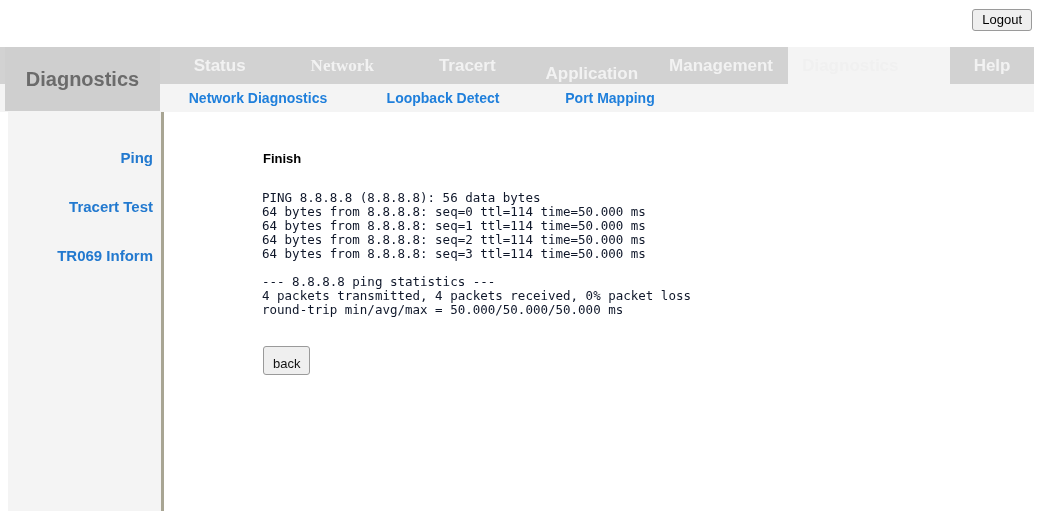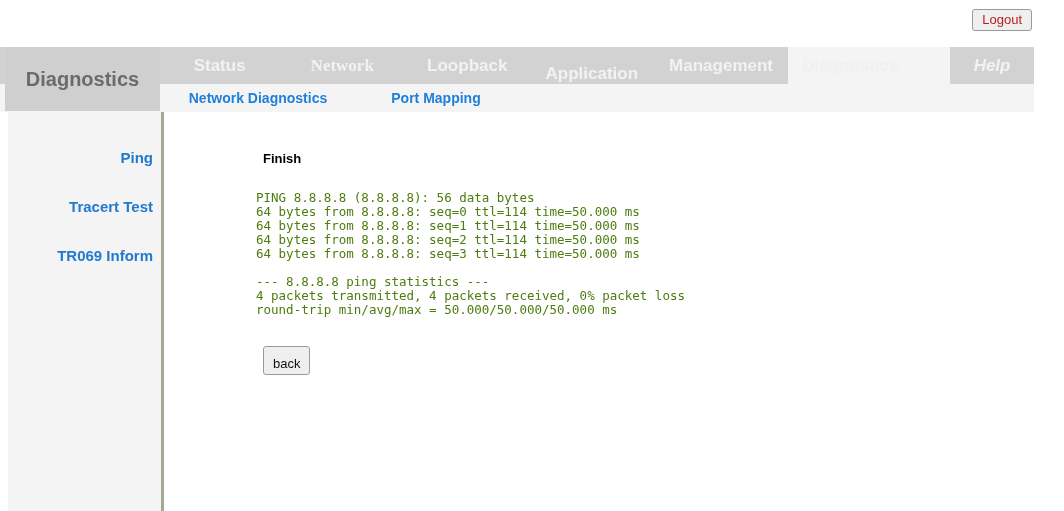--- a/index.html
+++ b/index.html
@@ -24,21 +24,21 @@
     height: 44px;
     background: #ffffff;
   }
   #logout-button {
     position: absolute;
     right: 32px;
     top: 9px;
     font-family: "Liberation Sans", sans-serif;
     font-size: 13px;
     line-height: 13px;
-    color: #b91c1c;
+    color: #000000;
     background: #efefef;
     border: 1px solid #9a9a9a;
     border-radius: 3px;
     padding: 3px 9px 4px 9px;
     cursor: pointer;
   }
 
   
   #navstrip {
     position: absolute;
@@ -90,21 +90,21 @@
     cursor: pointer;
     white-space: nowrap;
   }
   .nav-item.w-status      { width: 125px; }
   .nav-item.w-network     { width: 132px; font-family: Liberation Serif, serif; }
   .nav-item.w-security    { width: 130px; }
   .nav-item.w-application { width: 131px; margin-top: 16px; }
   .nav-item.w-management  { width: 140px; }
   .nav-item.w-diagnostics { width: 131px; }
   .nav-item.w-spacer      { width: 39px; }
-  .nav-item.w-help        { width: 88px; font-style: italic; }
+  .nav-item.w-help        { width: 88px; }
 
   .nav-item.active {
     background: #f4f4f4;
     color: #f0f0f0;
   }
   .nav-gap {
     background: #f4f4f4;
     height: 37px;
   }
 
@@ -176,27 +176,27 @@
   #finish-heading {
     position: absolute;
     left: 99px;
     top: 39px;
     font-size: 13px;
     font-weight: bold;
     color: #000000;
   }
   #ping-output {
     position: absolute;
-    left: 92px;
+    left: 98px;
     top: 79px;
     margin: 0;
     font-family: "DejaVu Sans Mono", "Liberation Mono", monospace;
     font-size: 12.5px;
     line-height: 14px;
-    color: #4d7c0f;
+    color: #0f172a;
     white-space: pre;
   }
   #back-button {
     position: absolute;
     left: 99px;
     top: 234px;
     font-family: "Liberation Sans", sans-serif;
     font-size: 13px;
     line-height: 13px;
     color: #111111;
@@ -212,35 +212,36 @@
 
 <div id="topbar">
   <button id="logout-button">Logout</button>
 </div>
 
 <div id="navstrip"></div>
 
 <div id="nav-items">
   <div class="nav-item w-status">Status</div>
   <div class="nav-item w-network">Network</div>
-  <div class="nav-item w-security">Loopback</div>
+  <div class="nav-item w-security">Tracert</div>
   <div class="nav-item w-application">Application</div>
   <div class="nav-item w-management">Management</div>
   <div class="nav-item w-diagnostics active">Diagnostics</div>
   <div class="nav-item w-spacer nav-gap"></div>
   <div class="nav-item w-help">Help</div>
 </div>
 
 <div id="page-title-box">
   <div id="page-title">Diagnostics</div>
 </div>
 
 <div id="subnav">
   <div id="subnav-items">
     <div class="subnav-item s0">Network Diagnostics</div>
+    <div class="subnav-item s1">Loopback Detect</div>
     <div class="subnav-item s2">Port Mapping</div>
   </div>
 </div>
 
 <div id="sidebar">
   <div class="sidebar-item i0">Ping</div>
   <div class="sidebar-item i1">Tracert Test</div>
   <div class="sidebar-item i2">TR069 Inform</div>
 </div>
 

